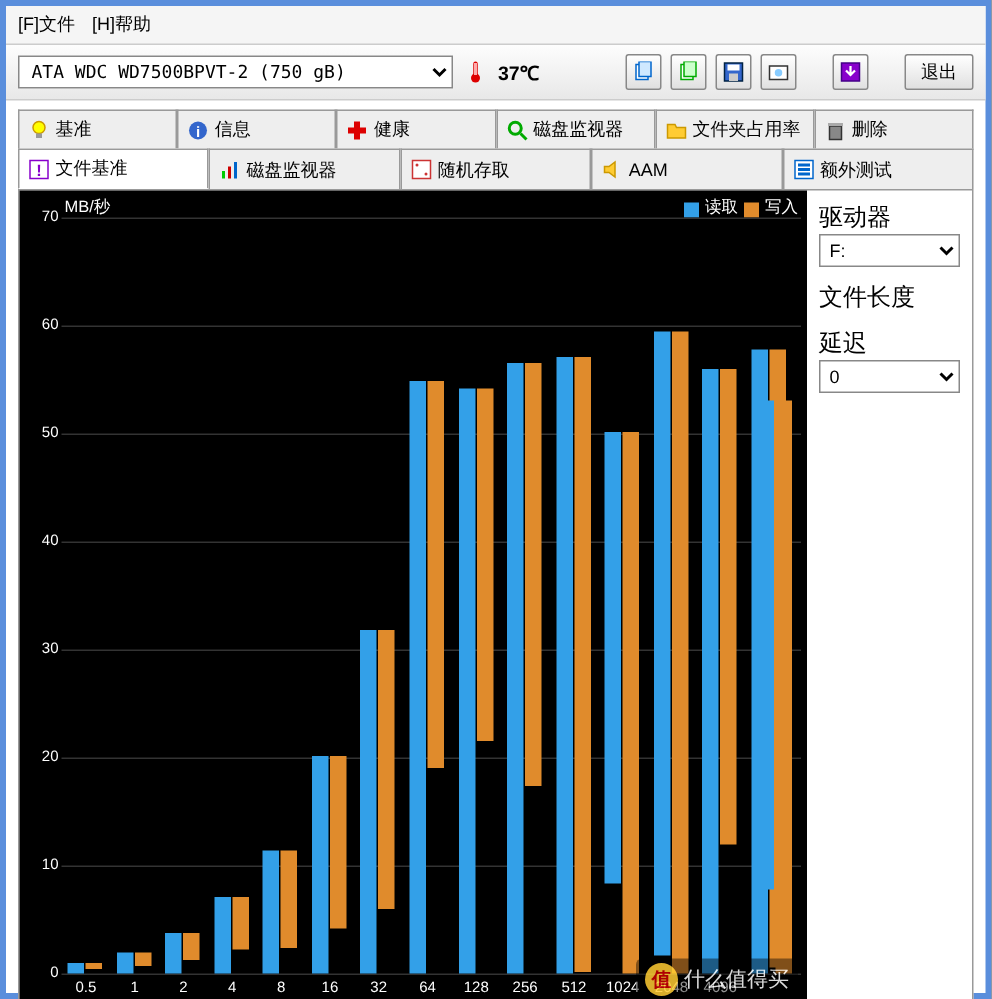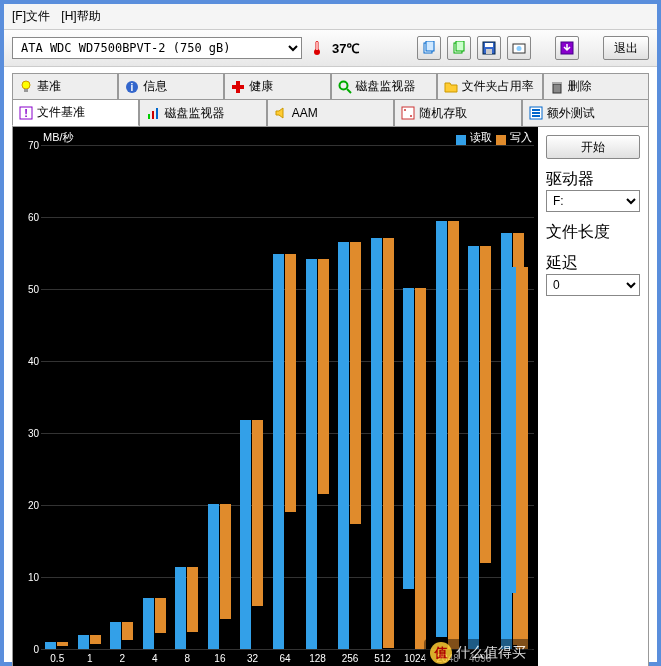--- a/index.html
+++ b/index.html
@@ -153,31 +153,31 @@
         <div class="tab inactive">
           <span class="tab-icon"><svg width="14" height="14" viewBox="0 0 14 14">
               <rect x="2" y="8" width="2" height="5" fill="#0c0"></rect>
               <rect x="6" y="5" width="2" height="8" fill="#c00"></rect>
               <rect x="10" y="2" width="2" height="11" fill="#06c"></rect>
             </svg></span>
           <span>磁盘监视器</span>
         </div>
         <div class="tab inactive">
           <span class="tab-icon"><svg width="14" height="14" viewBox="0 0 14 14">
-              <path d="M2 5h3l4-3v10l-4-3H2z" fill="#fc3" stroke="#c90"></path>
-            </svg></span>
-          <span>AAM</span>
-        </div>
-        <div class="tab inactive">
-          <span class="tab-icon"><svg width="14" height="14" viewBox="0 0 14 14">
               <rect x="1" y="1" width="12" height="12" fill="#fff" stroke="#c33"></rect>
               <circle cx="4" cy="4" r="1" fill="#c33"></circle>
               <circle cx="10" cy="10" r="1" fill="#c33"></circle>
             </svg></span>
           <span>随机存取</span>
+        </div>
+        <div class="tab inactive">
+          <span class="tab-icon"><svg width="14" height="14" viewBox="0 0 14 14">
+              <path d="M2 5h3l4-3v10l-4-3H2z" fill="#fc3" stroke="#c90"></path>
+            </svg></span>
+          <span>AAM</span>
         </div>
         <div class="tab inactive">
           <span class="tab-icon"><svg width="14" height="14" viewBox="0 0 14 14">
               <rect x="1" y="1" width="12" height="12" fill="#fff" stroke="#06c"></rect>
               <rect x="3" y="3" width="8" height="2" fill="#06c"></rect>
               <rect x="3" y="6" width="8" height="2" fill="#06c"></rect>
               <rect x="3" y="9" width="8" height="2" fill="#06c"></rect>
             </svg></span>
           <span>额外测试</span>
         </div>
@@ -293,21 +293,20 @@
           <div class="x-tick" style="left: 406.667px;">2048</div>
           <div class="x-tick" style="left: 439.2px;">4096</div>
           <div class="x-tick" style="left: 471.733px;"></div>
         </div>
       <div class="watermark">
         <span class="watermark-circle">值</span>
         <span>什么值得买</span>
       </div>
     </div>
     <div class="side-panel">
-      <button class="side-btn">开始</button>
       <div>
         <div class="side-label">驱动器</div>
         <select class="side-select"><option>F:</option></select>
       </div>
       <div>
         <div class="side-label">文件长度</div>
       </div>
       <div>
         <div class="side-label">延迟</div>
         <select class="side-select"><option>0</option></select>

